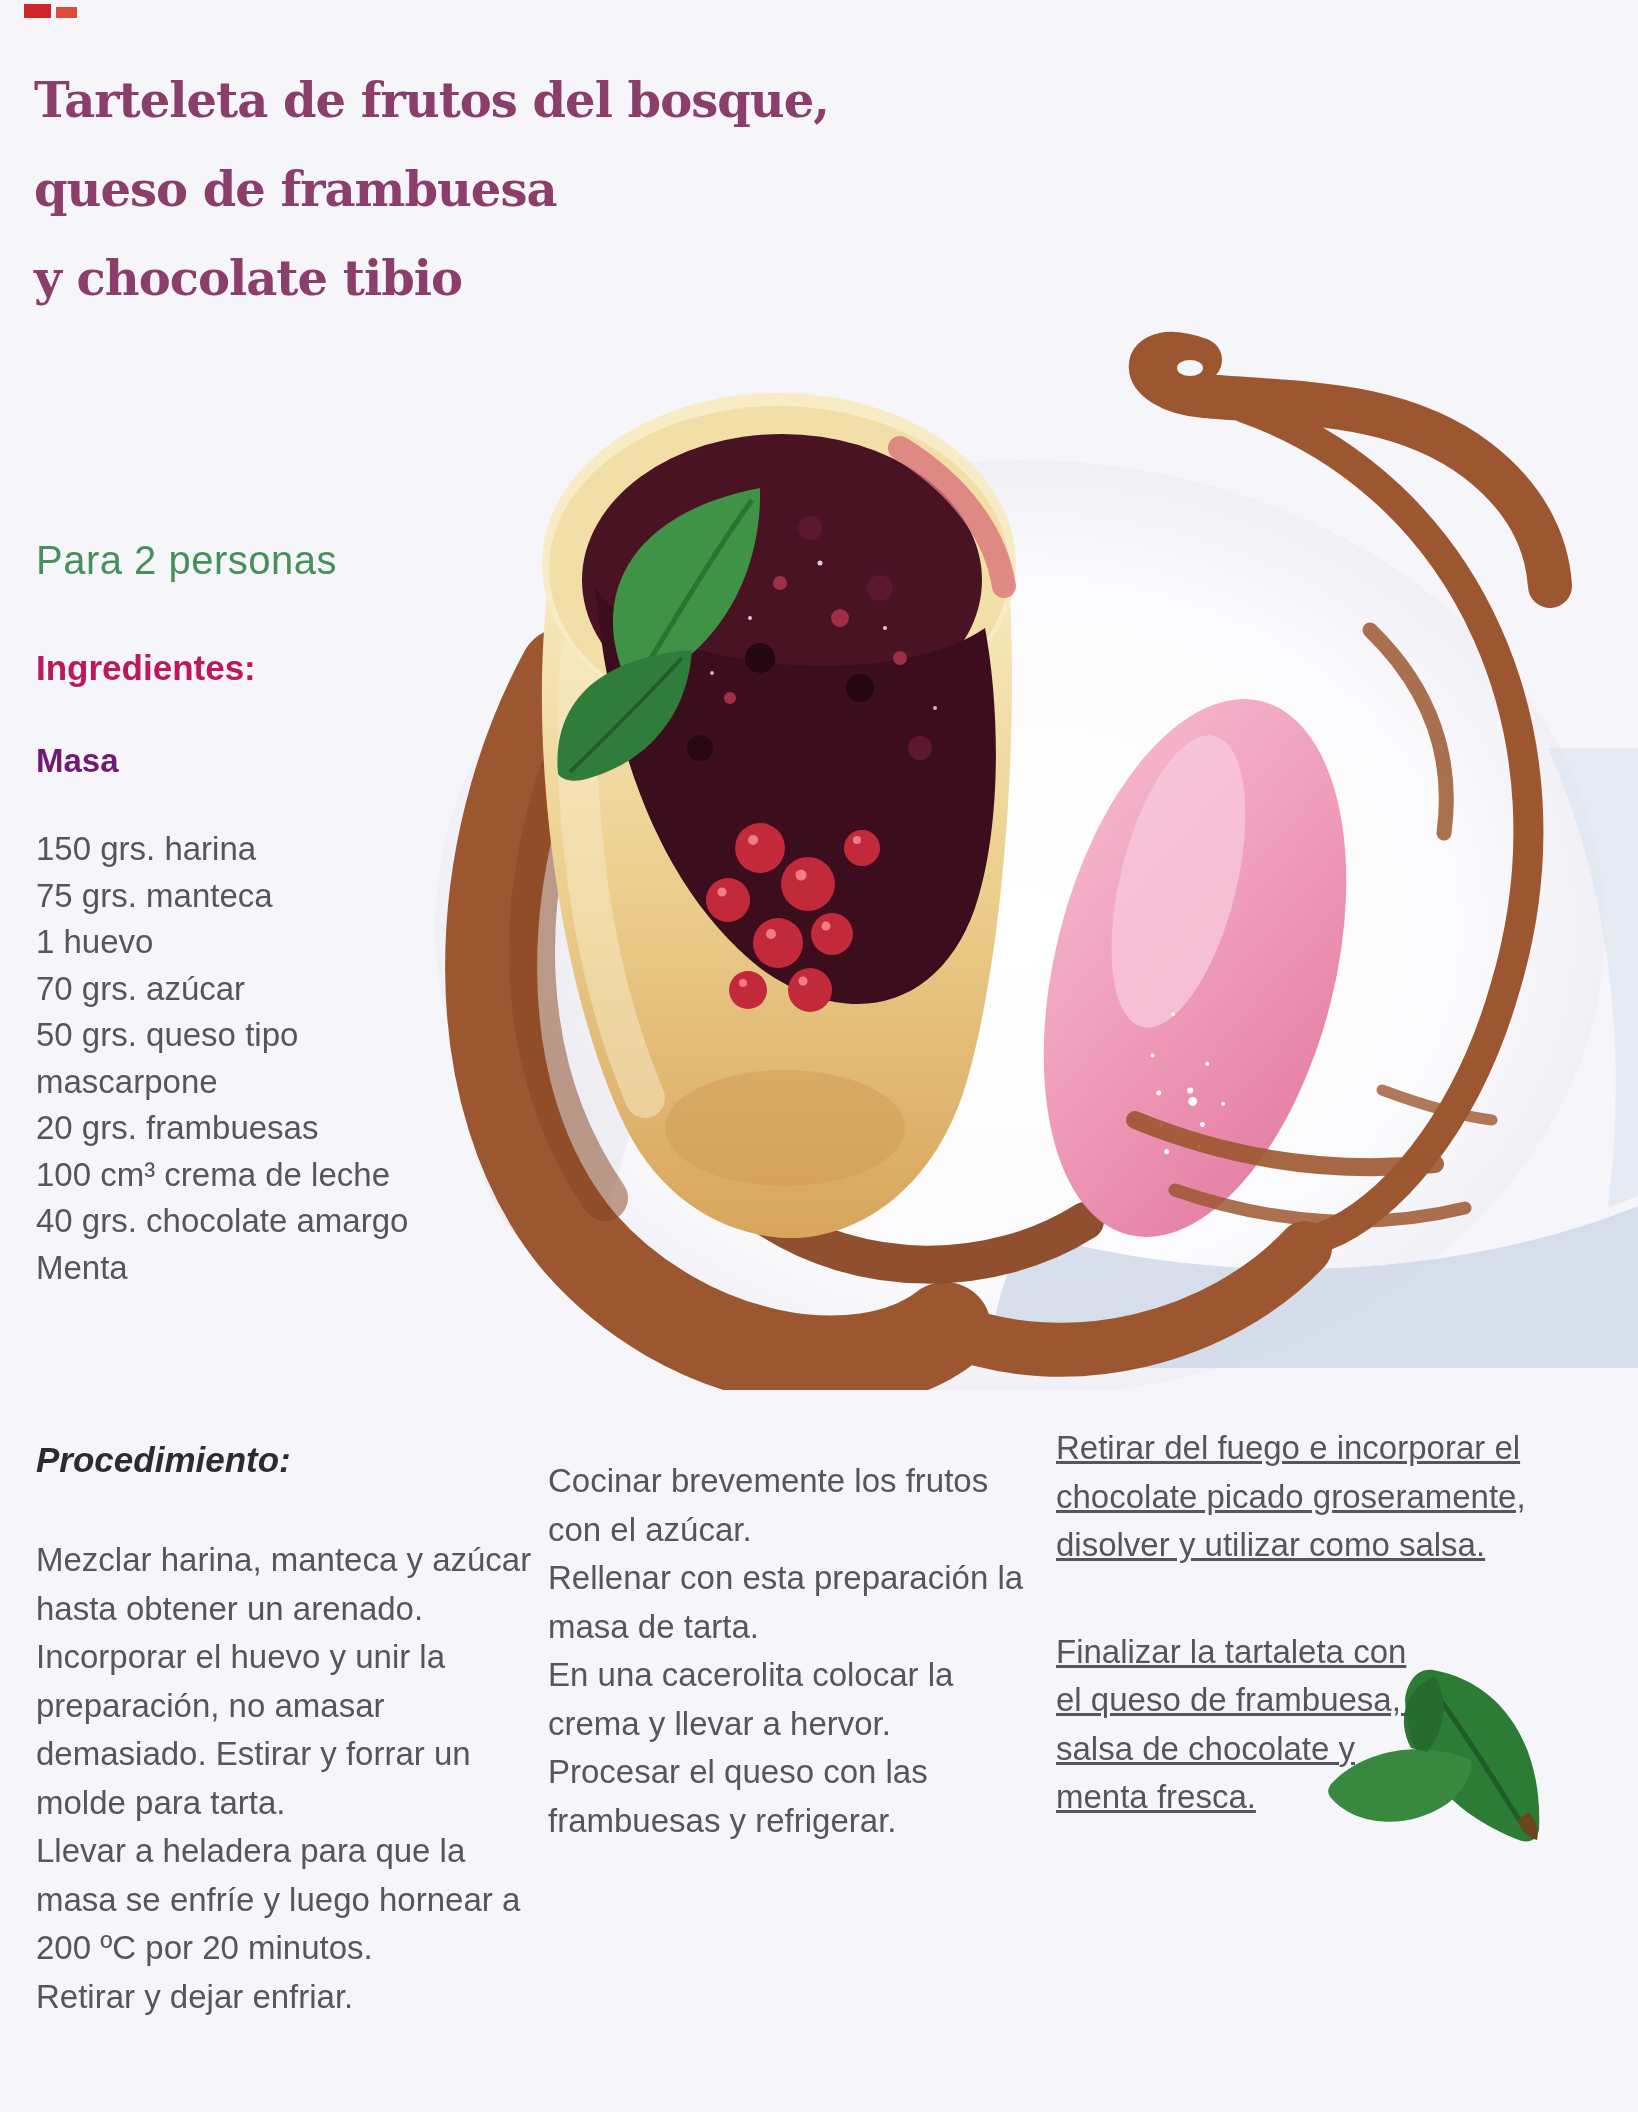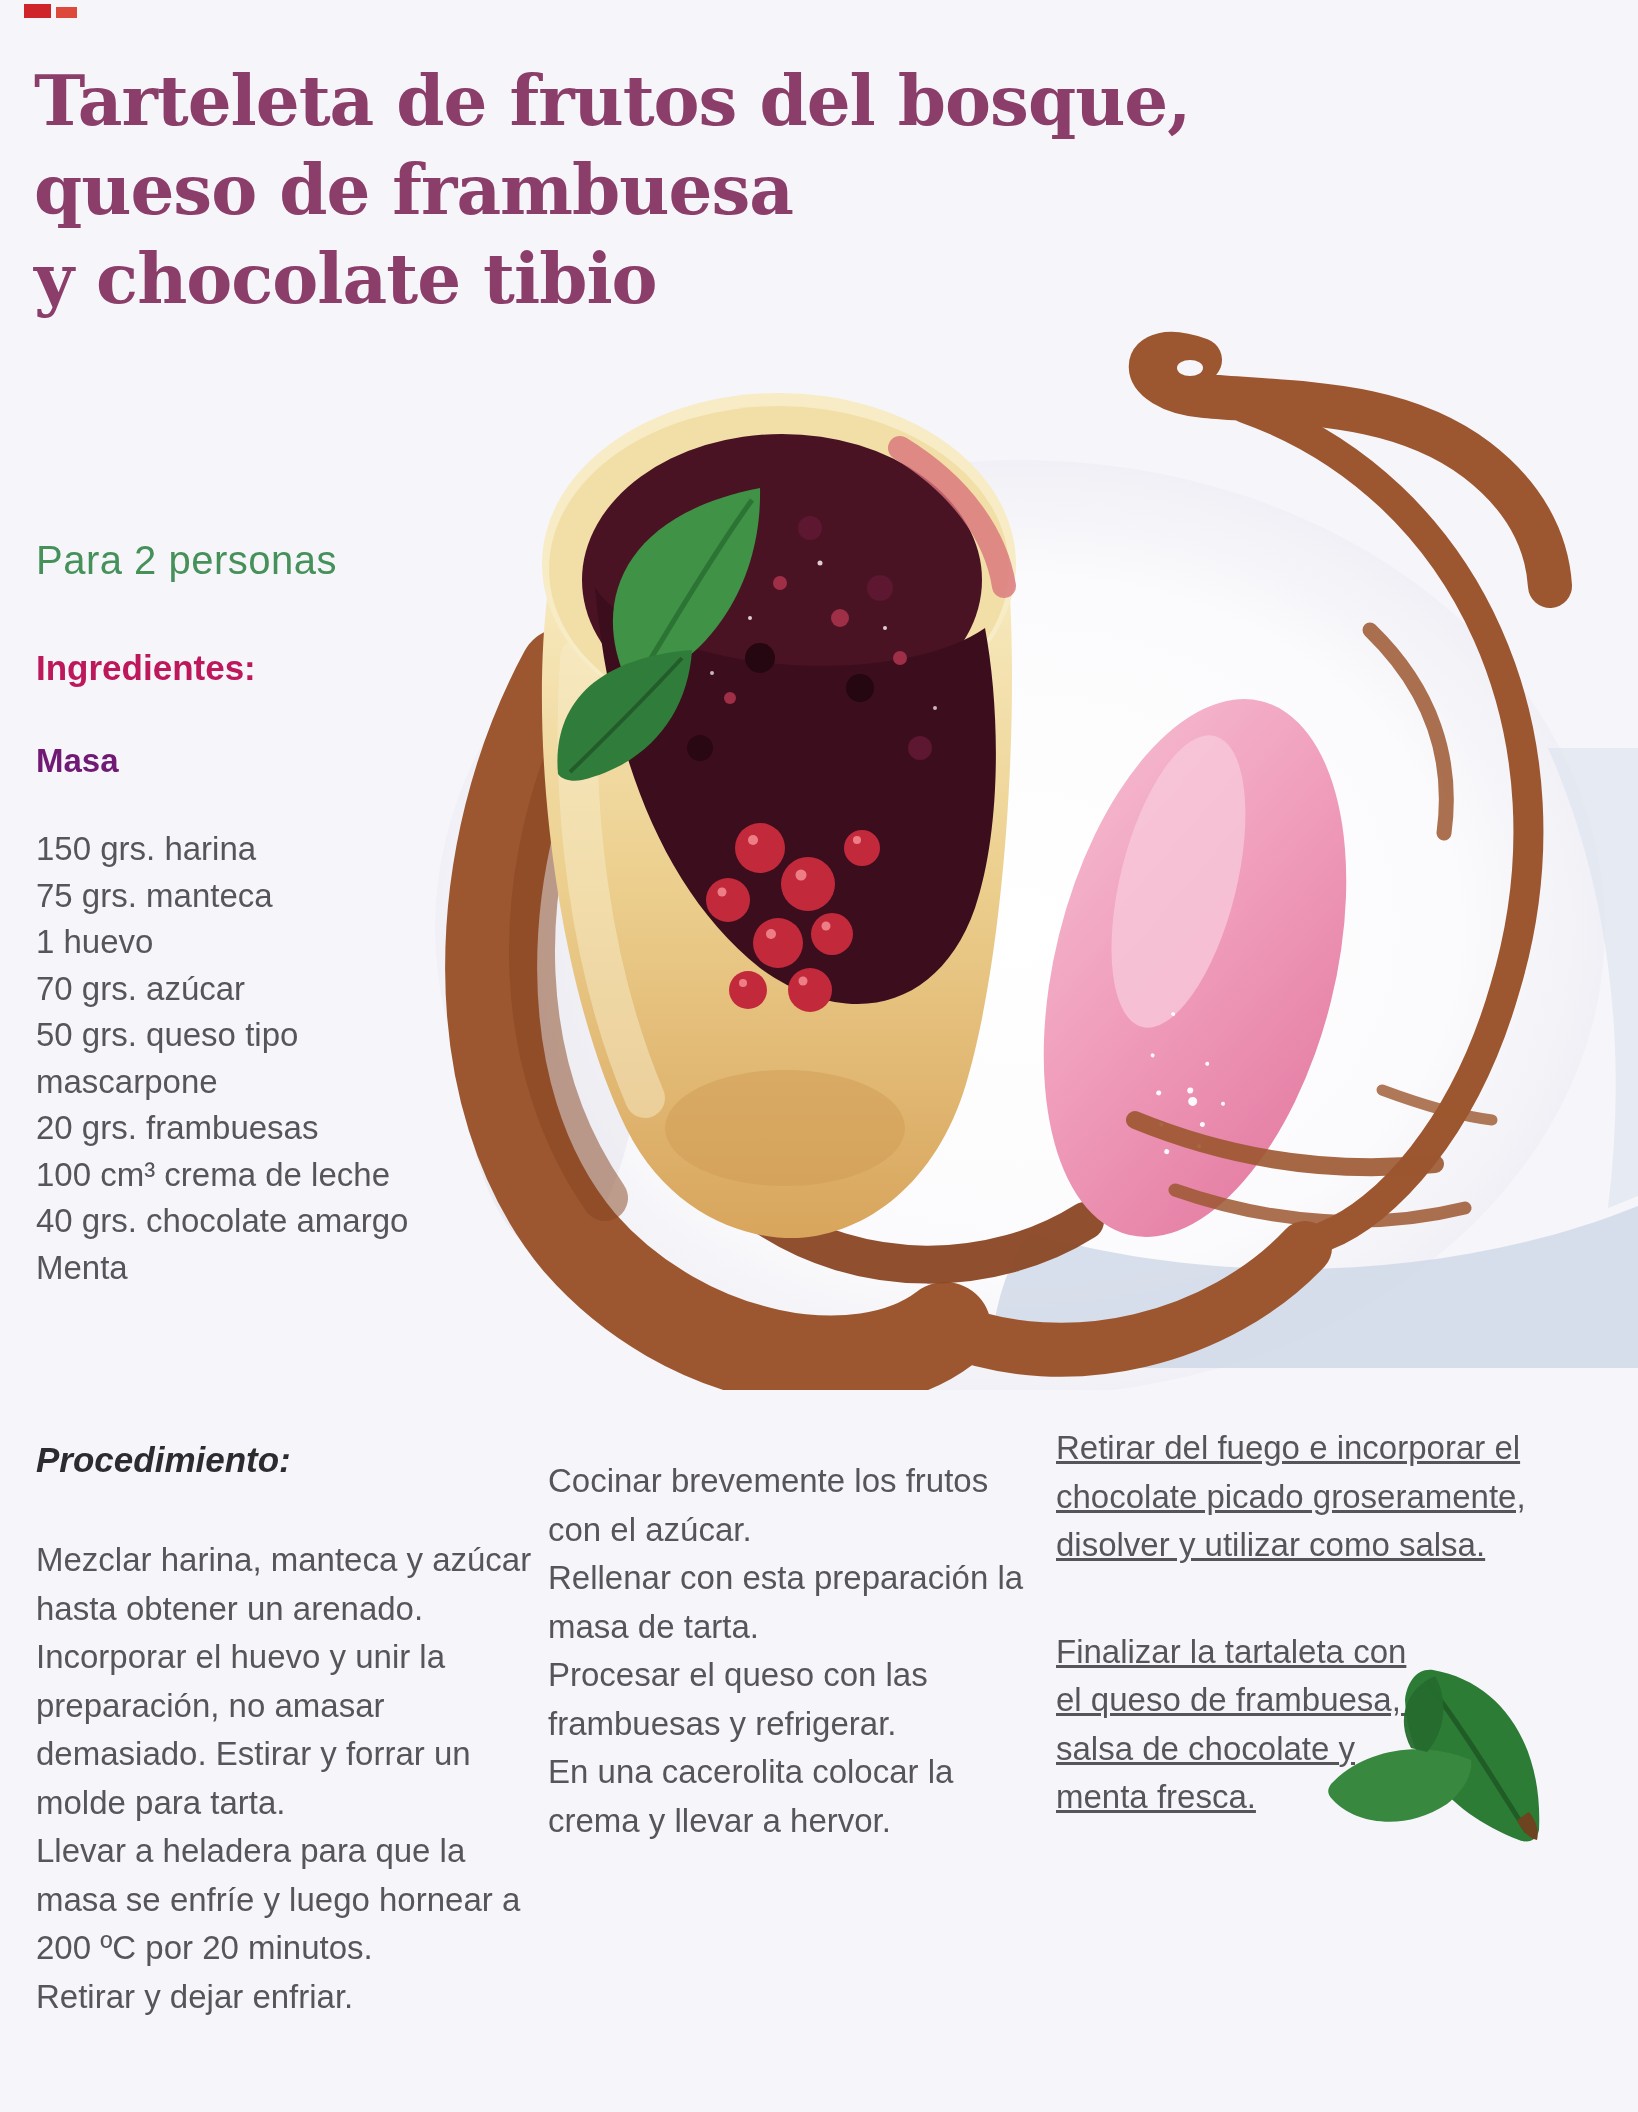--- a/index.html
+++ b/index.html
@@ -13,21 +13,21 @@
     background:#f5f5fa;
   }
   
   .mark{position:absolute;display:block;}
   .mark1{left:24px;top:4px;width:27px;height:14px;background:#cf2429;}
   .mark2{left:56px;top:7px;width:21px;height:11px;background:#dd4a3c;}
 
   .title{
     position:absolute;left:34px;top:56px;margin:0;
     font-family:"DejaVu Serif", serif;
-    font-weight:bold;font-size:69px;line-height:89px;letter-spacing:-1px;
+    font-weight:bold;font-size:48px;line-height:89px;letter-spacing:-1px;
     color:#8c3e6a;
   }
   .title .tline{display:block;}
 
   .servings{
     position:absolute;left:36px;top:538px;
     font-size:40px;color:#46915a;letter-spacing:0.5px;
   }
   .ing-heading{
     position:absolute;left:36px;top:648px;
@@ -90,22 +90,22 @@
   <div class="proc-heading">Procedimiento:</div>
 
   <div class="col col-left">
       <p class="para">Mezclar harina, manteca y azúcar hasta obtener un arenado. Incorporar el huevo y unir la preparación, no amasar demasiado. Estirar y forrar un molde para tarta.</p>
       <p class="para">Llevar a heladera para que la masa se enfríe y luego hornear a 200 ºC por 20 minutos.</p>
       <p class="para">Retirar y dejar enfriar.</p>
     </div>
   <div class="col col-mid">
       <p class="para">Cocinar brevemente los frutos con el azúcar.</p>
       <p class="para">Rellenar con esta preparación la masa de tarta.</p>
+      <p class="para">En una cacerolita colocar la crema y llevar a hervor.</p>
       <p class="para">Procesar el queso con las frambuesas y refrigerar.</p>
-      <p class="para">En una cacerolita colocar la crema y llevar a hervor.</p>
     </div>
   <div class="col col-right">
       <p class="para">Retirar del fuego e incorporar el chocolate picado groseramente, disolver y utilizar como salsa.</p>
       <p class="para">Finalizar la tartaleta con el queso de frambuesa, la salsa de chocolate y menta fresca.</p>
     </div>
 
   <svg class="photo" viewBox="0 0 1208 1062" xmlns="http://www.w3.org/2000/svg">
     <defs>
       <linearGradient id="pastryG" x1="0" y1="0" x2="0" y2="1">
         <stop offset="0" stop-color="#f7e9bd"></stop>

